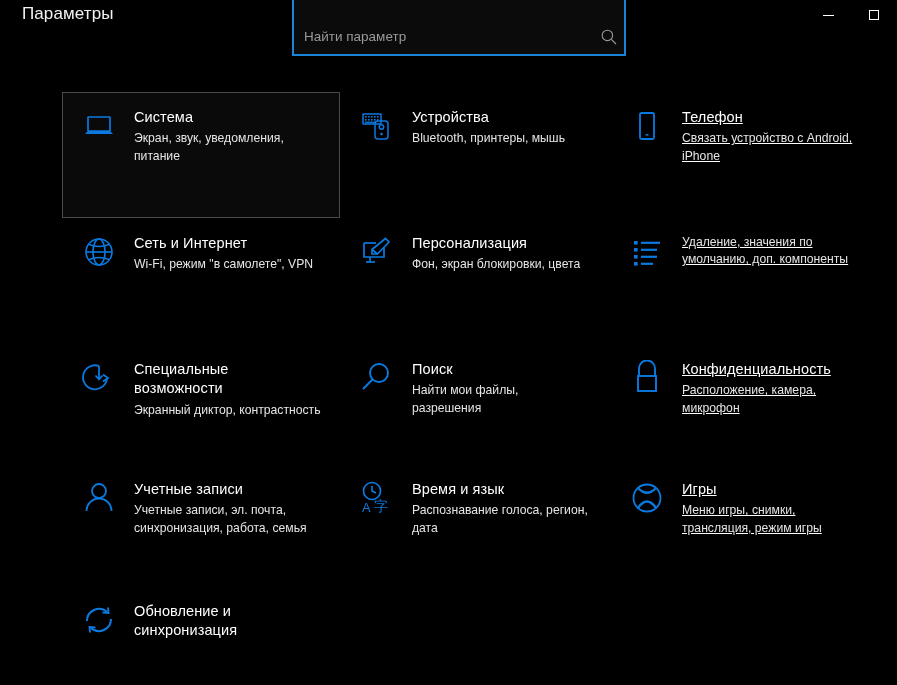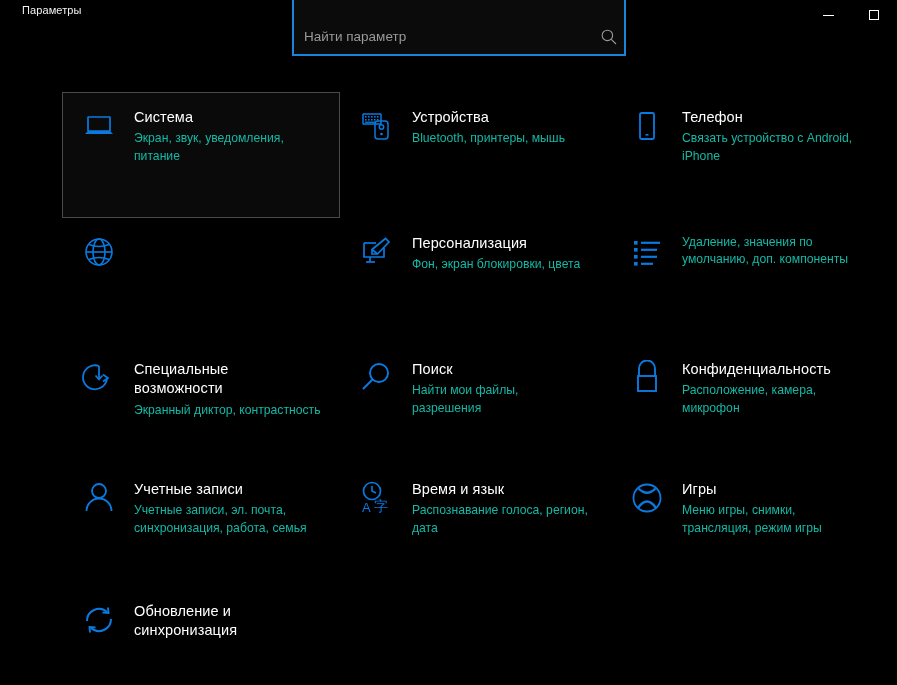--- a/index.html
+++ b/index.html
@@ -23,21 +23,21 @@
     width: 897px;
     height: 32px;
     background: #000000;
     display: flex;
     align-items: flex-start;
   }
   .titlebar-text {
     position: absolute;
     left: 22px;
     top: 4px;
-    font-size: 11px;
+    font-size: 17px;
     color: #f2f2f2;
     letter-spacing: 0.1px;
   }
   .win-controls {
     position: absolute;
     right: 0;
     top: 0;
     display: flex;
     height: 30px;
   }
@@ -120,21 +120,21 @@
   .tile {
     display: flex;
     align-items: flex-start;
     box-sizing: border-box;
     padding: 14px 18px 10px 18px;
     border: 1px solid transparent;
     background: transparent;
   }
   .tile.col-a { width: 278px; margin-left: 62px; }
   .tile.col-b { width: 270px; }
-  .tile.col-c { width: 272px; }
+  .tile.col-c { width: 272px; text-decoration: underline; }
   .tile.focused {
     border-color: #4a4a4a;
     background: #0a0a0a;
   }
   .tile-icon {
     width: 36px;
     height: 36px;
     flex: none;
     margin-right: 17px;
     margin-top: 1px;
@@ -144,21 +144,21 @@
   .tile-text { padding-top: 1px; }
   .tile-title {
     font-size: 14.5px;
     color: #ffffff;
     line-height: 1.34;
     margin: 0 0 3px 0;
     letter-spacing: 0.1px;
   }
   .tile-sub {
     font-size: 12.2px;
-    color: #14b8a6;
+    color: #e5e5e5;
     line-height: 1.42;
     max-width: 195px;
     margin: 0;
   }
   .row-1 { height: 126px; }
   .row-2 { height: 126px; }
   .row-3 { height: 122px; }
   .row-4 { height: 120px; }
   .row-5 { height: 100px; }
 </style>
@@ -251,20 +251,24 @@
     <div class="tile col-a">
       <span class="tile-icon">
         <svg viewBox="0 0 36 36" width="36" height="36" fill="none" stroke="#0a7ae0" stroke-width="1.6">
           <circle cx="18" cy="18" r="13"></circle>
           <ellipse cx="18" cy="18" rx="6" ry="13"></ellipse>
           <line x1="5" y1="18" x2="31" y2="18"></line>
           <path d="M8 10.5 Q18 14.5 28 10.5"></path>
           <path d="M8 25.5 Q18 21.5 28 25.5"></path>
         </svg>
       </span>
+      <div class="tile-text">
+        <p class="tile-title">Сеть и Интернет</p>
+        <p class="tile-sub">Wi-Fi, режим "в самолете", VPN</p>
+      </div>
     </div>
     <div class="tile col-b">
       <span class="tile-icon">
         <svg viewBox="0 0 36 36" width="36" height="36" fill="none" stroke="#0a7ae0" stroke-width="1.7">
           <path d="M5 9 L5 23 L25 23 L25 14"></path>
           <path d="M5 9 L17 9"></path>
           <line x1="11" y1="23" x2="11" y2="28"></line>
           <line x1="7" y1="28" x2="16" y2="28"></line>
           <path d="M13 20 L13 15.5 L26.5 4.5 L30 8 L18.5 20 Z" fill="none"></path>
           <line x1="13" y1="15.5" x2="18.5" y2="20"></line>

